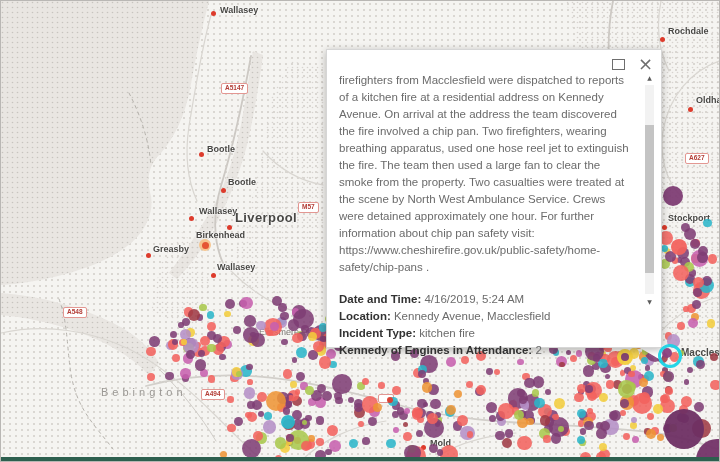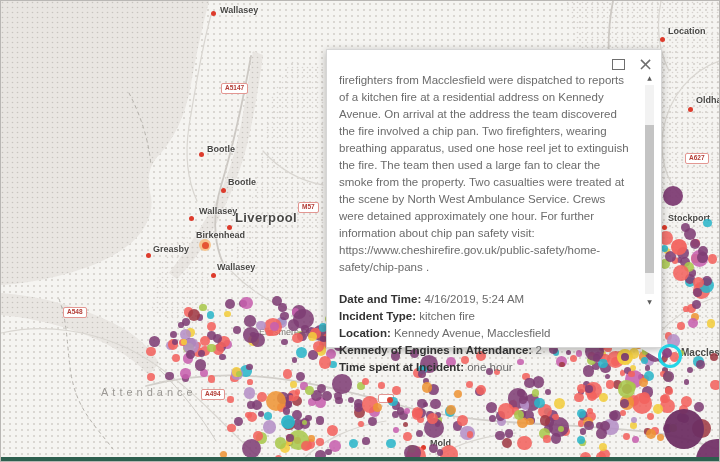--- a/index.html
+++ b/index.html
@@ -109,27 +109,27 @@
       <div class="town-dot" style="left: 187.5px; top: 214.5px; background: rgb(221, 59, 44);"></div>
       <div class="town-label big" style="left: 234px; top: 209px;">Liverpool</div>
       <div class="town-dot" style="left: 225.5px; top: 223.5px; background: rgb(221, 59, 44);"></div>
       <div class="town-label" style="left: 195px; top: 229px;">Birkenhead</div>
       <div class="town-label" style="left: 152px; top: 243px;">Greasby</div>
       <div class="town-dot" style="left: 144.5px; top: 251.5px; background: rgb(221, 59, 44);"></div>
       <div class="town-label" style="left: 216px; top: 261px;">Wallasey</div>
       <div class="town-dot" style="left: 209.5px; top: 271.5px; background: rgb(221, 59, 44);"></div>
       <div class="town-label" style="left: 429px; top: 437px;">Mold</div>
       <div class="town-dot" style="left: 419.5px; top: 443.5px; background: rgb(221, 59, 44);"></div>
-      <div class="town-label" style="left: 667px; top: 25px;">Location</div>
+      <div class="town-label" style="left: 667px; top: 25px;">Rochdale</div>
       <div class="town-dot" style="left: 658.5px; top: 35.5px; background: rgb(221, 59, 44);"></div>
       <div class="town-label" style="left: 695px; top: 94px;">Oldham</div>
       <div class="town-dot" style="left: 686.5px; top: 105.5px; background: rgb(221, 59, 44);"></div>
       <div class="town-label" style="left: 667px; top: 212px;">Stockport</div>
       <div class="town-dot" style="left: 660.5px; top: 223.5px; background: rgb(221, 59, 44);"></div>
-      <div class="area-label" style="left: 100px; top: 385px;">Attendance</div>
+      <div class="area-label" style="left: 100px; top: 385px;">Bebington</div>
       <div class="sub-label" style="left: 258px; top: 326px;">Ellesmere Port</div>
       <div class="sub-label dark" style="left: 680px; top: 346px;">Macclesfield</div>
       <div class="shield" style="left: 220px; top: 82px;">A5147</div>
       <div class="shield" style="left: 297px; top: 201px;">M57</div>
       <div class="shield" style="left: 62px; top: 306px;">A548</div>
       <div class="shield" style="left: 200px; top: 388px;">A494</div>
       <div class="shield" style="left: 684px; top: 152px;">A627</div>
       <div class="shield" style="left: 377px; top: 393px;"></div>
     </div>
   <div id="dots-layer">
@@ -609,24 +609,23 @@
   <div class="popup">
     <div class="popup-controls">
       <span class="dock-btn" title=""></span>
       <span class="close-btn">×</span>
     </div>
 
     <div class="popup-body">
       <p class="popup-desc">firefighters from Macclesfield were dispatched to reports of a kitchen fire at a residential address on Kennedy Avenue. On arrival at the address the team discovered the fire involved a chip pan. Two firefighters, wearing breathing apparatus, used one hose reel jet to extinguish the fire. The team then used a large fan to clear the smoke from the property. Two casualties were treated at the scene by North West Ambulance Service. Crews were detained approximately one hour. For further information about chip pan safety visit: https://www.cheshirefire.gov.uk/public-safety/home-safety/chip-pans .</p>
       <div id="popup-fields">
           <div class="field"><b>Date and Time:</b><span> 4/16/2019, 5:24 AM</span></div>
+          <div class="field"><b>Location:</b><span> Kennedy Avenue, Macclesfield</span></div>
           <div class="field"><b>Incident Type:</b><span> kitchen fire</span></div>
-          <div class="field"><b>Location:</b><span> Kennedy Avenue, Macclesfield</span></div>
           <div class="field"><b>Kennedy of Engines in Attendance:</b><span> 2</span></div>
-          <div class="field"><b>Time spent at Incident:</b><span> one hour</span></div>
         </div>
     </div>
 
     <div class="sb">
       <div class="sb-up">▲</div>
       <div class="sb-track">
         <div class="sb-thumb"></div>
       </div>
       <div class="sb-down">▼</div>
     </div>

